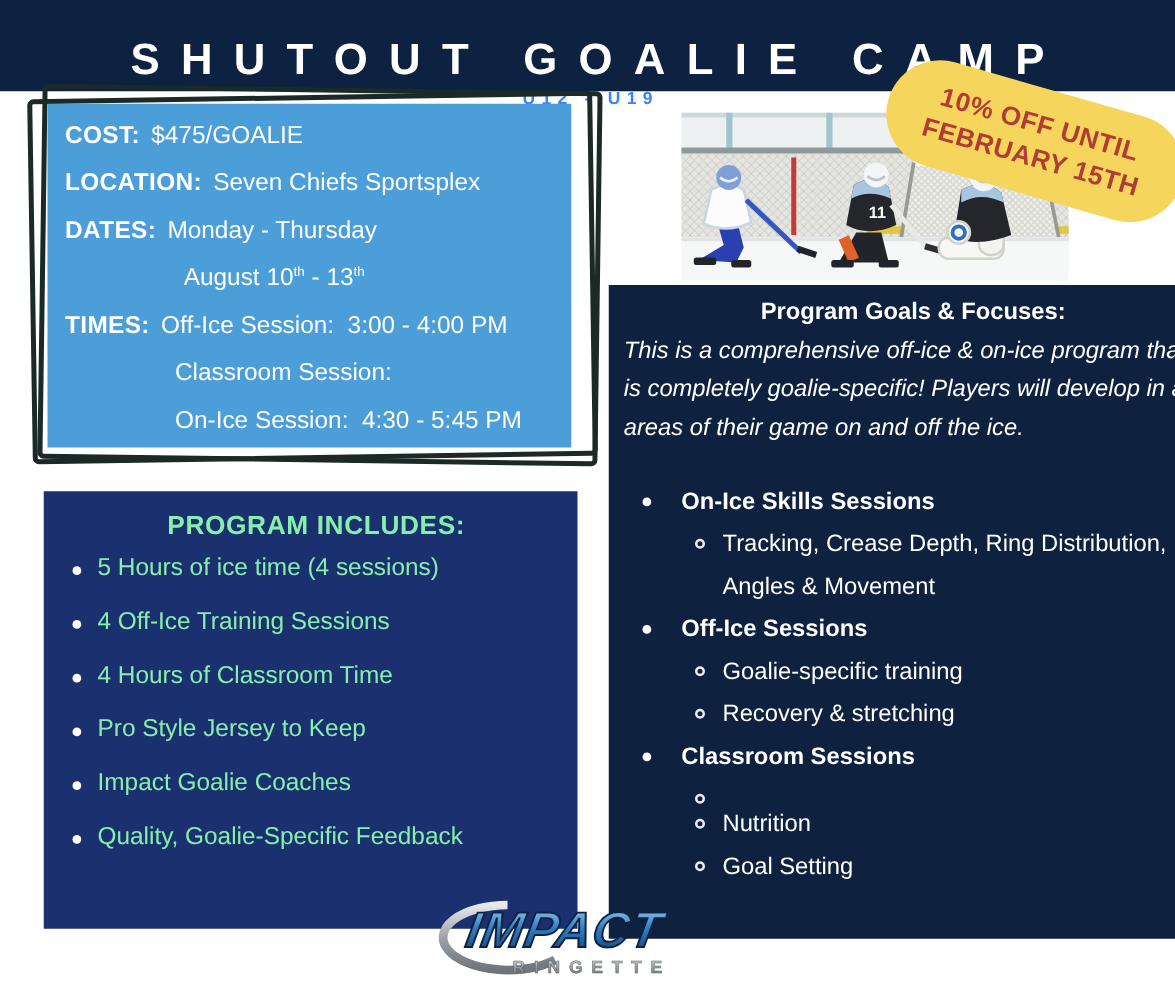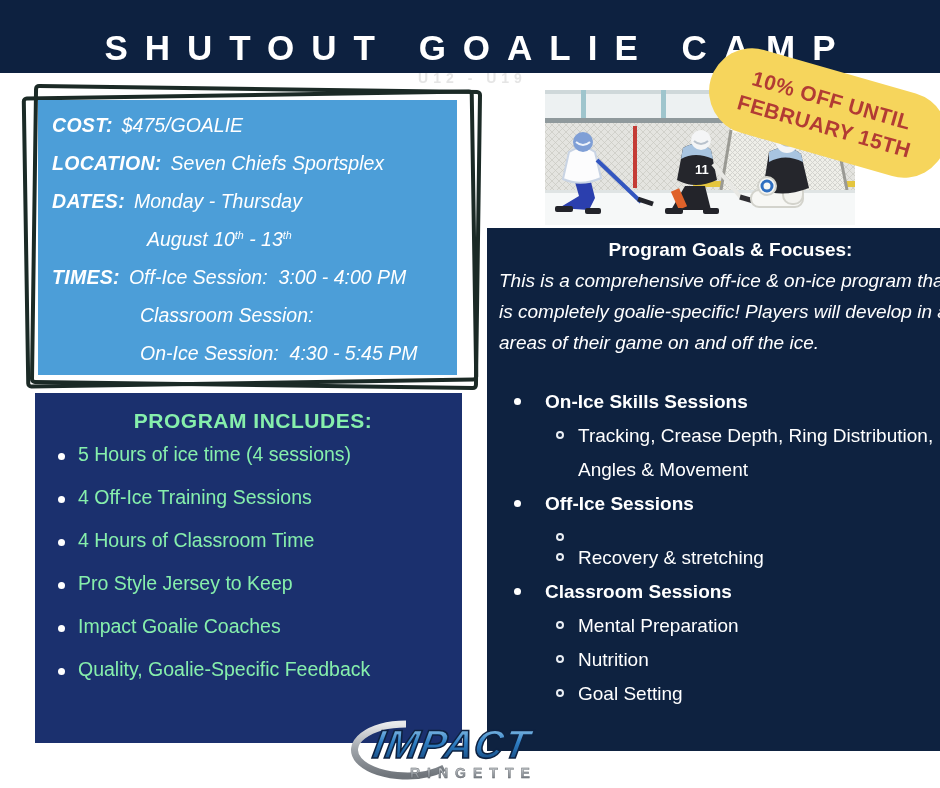--- a/index.html
+++ b/index.html
@@ -14,40 +14,40 @@
   .banner {
     position:absolute; left:0; top:0; width:940px; height:73px;
     background:#0d2140; color:#ffffff; text-align:center;
   }
   .banner-title {
     padding-top:28px; font-size:35px; font-weight:bold;
     letter-spacing:17px; text-indent:17px; white-space:nowrap;
   }
   .banner-subtitle {
     margin-top:2px; font-size:14px; font-weight:bold;
-    letter-spacing:5px; text-indent:5px; color:#e5e5e5;
+    letter-spacing:5px; text-indent:5px; color:#3b82f6;
   }
 
   
   .badge {
     position:absolute; left:706px; top:70px; width:244px; height:86px;
     background:#f6d55c; border-radius:46px; transform:rotate(16deg);
     display:flex; flex-direction:column; justify-content:center; align-items:center;
     z-index:6;
   }
   .badge div {
     color:#b23b34; font-weight:800; font-size:21px; line-height:27px;
     letter-spacing:0.5px; white-space:nowrap;
   }
 
   
   .photo { position:absolute; left:545px; top:90px; width:310px; height:135px; z-index:2; }
 
   
-  .info-wrap { position:absolute; left:18px; top:85px; width:468px; height:312px; z-index:3;font-style:italic; }
+  .info-wrap { position:absolute; left:18px; top:68px; width:468px; height:312px; z-index:3; }
   .frame-rect { position:absolute; border:4px solid #1b2a26; border-radius:5px; }
   .fr1 { left:6px; top:8px;  width:452px; height:292px; transform:rotate(-0.9deg); }
   .fr2 { left:14px; top:2px; width:448px; height:300px; transform:rotate(0.8deg); }
   .info-fill {
     position:absolute; left:20px; top:15px; width:419px; height:275px;
     background:#4c9ed8; color:#ffffff; padding:6px 0 0 14px;
   }
   .info-row { height:38px; display:flex; align-items:center; font-size:19.5px; white-space:pre-wrap; }
   .info-row .lbl { font-weight:800; margin-right:9px; letter-spacing:0.3px; }
   .info-row .val { font-weight:400; }
@@ -251,32 +251,32 @@
       <div class="g2">
         <span class="g-circle"></span>
         <span>Tracking, Crease Depth, Ring Distribution, Angles &amp; Movement</span>
       </div>
       <div class="g1">
         <span class="g-dot"></span>
         <span>Off-Ice Sessions</span>
       </div>
       <div class="g2">
         <span class="g-circle"></span>
+        <span>Goalie-specific training</span>
       </div>
       <div class="g2">
         <span class="g-circle"></span>
         <span>Recovery &amp; stretching</span>
       </div>
       <div class="g1">
         <span class="g-dot"></span>
         <span>Classroom Sessions</span>
       </div>
       <div class="g2">
         <span class="g-circle"></span>
-        <span>Mental Preparation</span>
       </div>
       <div class="g2">
         <span class="g-circle"></span>
         <span>Nutrition</span>
       </div>
       <div class="g2">
         <span class="g-circle"></span>
         <span>Goal Setting</span>
       </div>
     </div>

